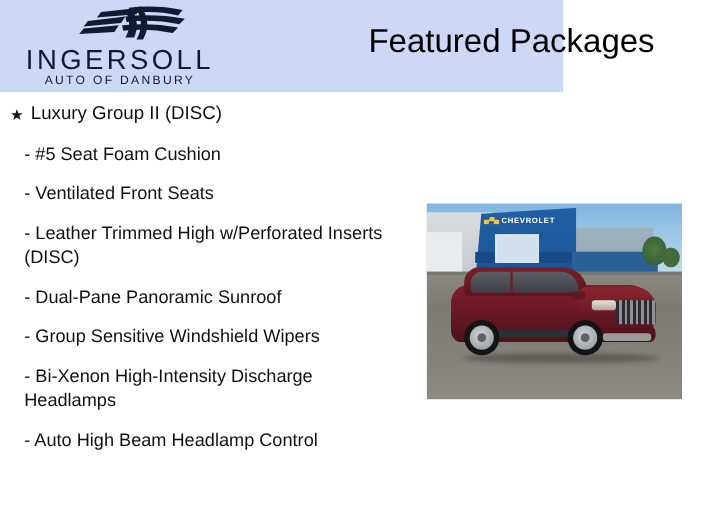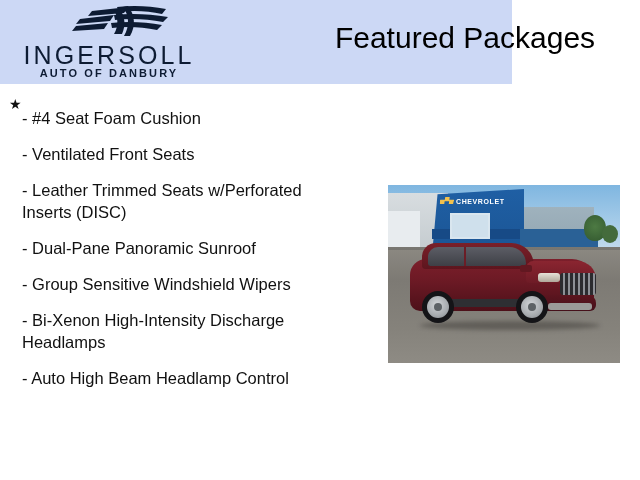--- a/index.html
+++ b/index.html
@@ -57,21 +57,21 @@
     font-family: "Liberation Sans", sans-serif;
   }
 
   .brand-sub {
     position: absolute;
     left: 0;
     top: 67px;
     width: 218px;
     text-align: center;
     font-size: 11px;
-    font-weight: bold;
+    font-weight: normal;
     letter-spacing: 2.1px;
     color: #0d1b33;
     line-height: 12px;
   }
 
   .header-title {
     position: absolute;
     left: 300px;
     top: 20px;
     width: 330px;
@@ -372,32 +372,33 @@
 
   <div class="header-title">Featured Packages</div>
 </div>
 
 <div class="content">
 
   <ul class="bullet-list">
 
     <li class="bullet-item level0">
       <span class="star-bullet">★</span>
-    </li>
-
-    <li class="bullet-item level1">
-      <span class="item-text">- #4 Seat Foam Cushion</span>
+      <span class="item-text">Luxury Group II (DISC)</span>
+    </li>
+
+    <li class="bullet-item level1">
+      <span class="item-text">- #5 Seat Foam Cushion</span>
     </li>
 
     <li class="bullet-item level1">
       <span class="item-text">- Ventilated Front Seats</span>
     </li>
 
     <li class="bullet-item level1">
-      <span class="item-text">- Leather Trimmed Seats w/Perforated Inserts (DISC)</span>
+      <span class="item-text">- Leather Trimmed High w/Perforated Inserts (DISC)</span>
     </li>
 
     <li class="bullet-item level1">
       <span class="item-text">- Dual-Pane Panoramic Sunroof</span>
     </li>
 
     <li class="bullet-item level1">
       <span class="item-text">- Group Sensitive Windshield Wipers</span>
     </li>
 

